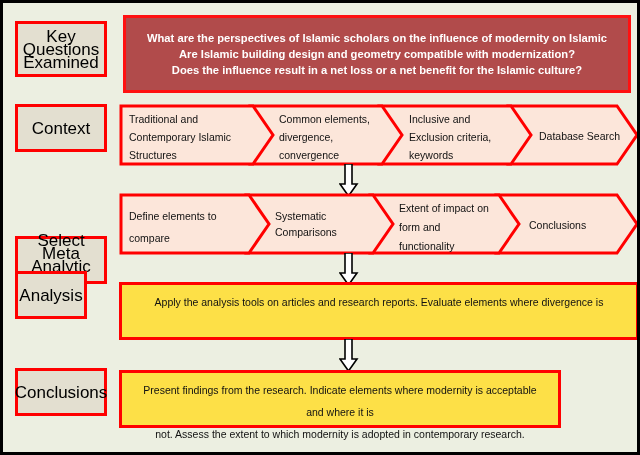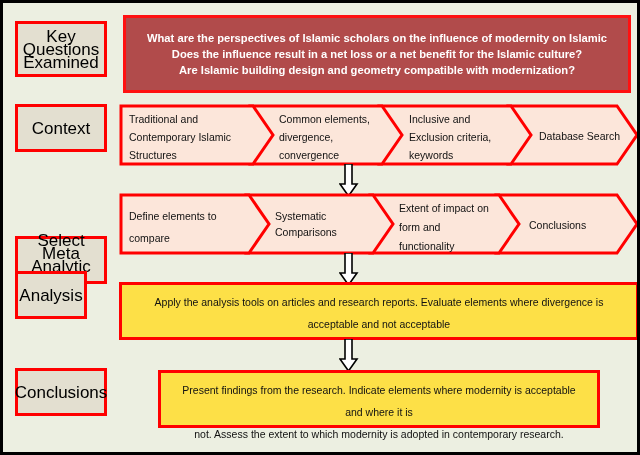--- a/index.html
+++ b/index.html
@@ -95,22 +95,22 @@
 
   <div class="stage-label" style="left:12px; top:18px; width:92px; height:56px;">
     <div>
       <span>Key Questions</span><br>
       <span>Examined</span>
     </div>
   </div>
 
   <div class="question-banner" style="left:120px; top:12px; width:508px; height:78px;">
     <span class="q-line">What are the perspectives of Islamic scholars on the influence of modernity on Islamic</span>
+    <span class="q-line">Are Islamic building design and geometry compatible with modernization?</span>
     <span class="q-line">Does the influence result in a net loss or a net benefit for the Islamic culture?</span>
-    <span class="q-line">Are Islamic building design and geometry compatible with modernization?</span>
   </div>
 
   <div class="stage-label" style="left:12px; top:101px; width:92px; height:48px;text-align:right;">
     <div>
       <span>Context</span>
     </div>
   </div>
 
   <svg class="chevron-band" style="left:116px; top:101px;" width="520" height="62" viewBox="0 0 520 62">
 
@@ -175,31 +175,30 @@
   </svg>
 
   <div class="stage-label" style="left:12px; top:268px; width:72px; height:48px;">
     <div>
       <span>Analysis</span>
     </div>
   </div>
 
   <div class="text-box" style="left:116px; top:279px; width:520px; height:58px;">
     <span class="tline">Apply the analysis tools on articles and research reports. Evaluate elements where divergence is</span>
-    <span class="tline">acceptable and not acceptable</span>
   </div>
 
   <svg class="down-arrow" style="left:336px; top:336px;" width="20" height="33" viewBox="0 0 20 33">
     <polygon points="6,0 13,0 13,20 18,20 9.5,32 1,20 6,20" fill="#ffffff" stroke="#000000" stroke-width="1.6"></polygon>
   </svg>
 
   <div class="stage-label" style="left:12px; top:365px; width:92px; height:48px;">
     <div>
       <span>Conclusions</span>
     </div>
   </div>
 
-  <div class="text-box" style="left:116px; top:367px; width:442px; height:58px;margin-left:39px;">
+  <div class="text-box" style="left:116px; top:367px; width:442px; height:58px;">
     <span class="tline">Present findings  from the research. Indicate elements where modernity is acceptable and where it is</span>
     <span class="tline">not. Assess the extent to which modernity is adopted in contemporary research.</span>
   </div>
 
 </div>
 
 </body></html>

